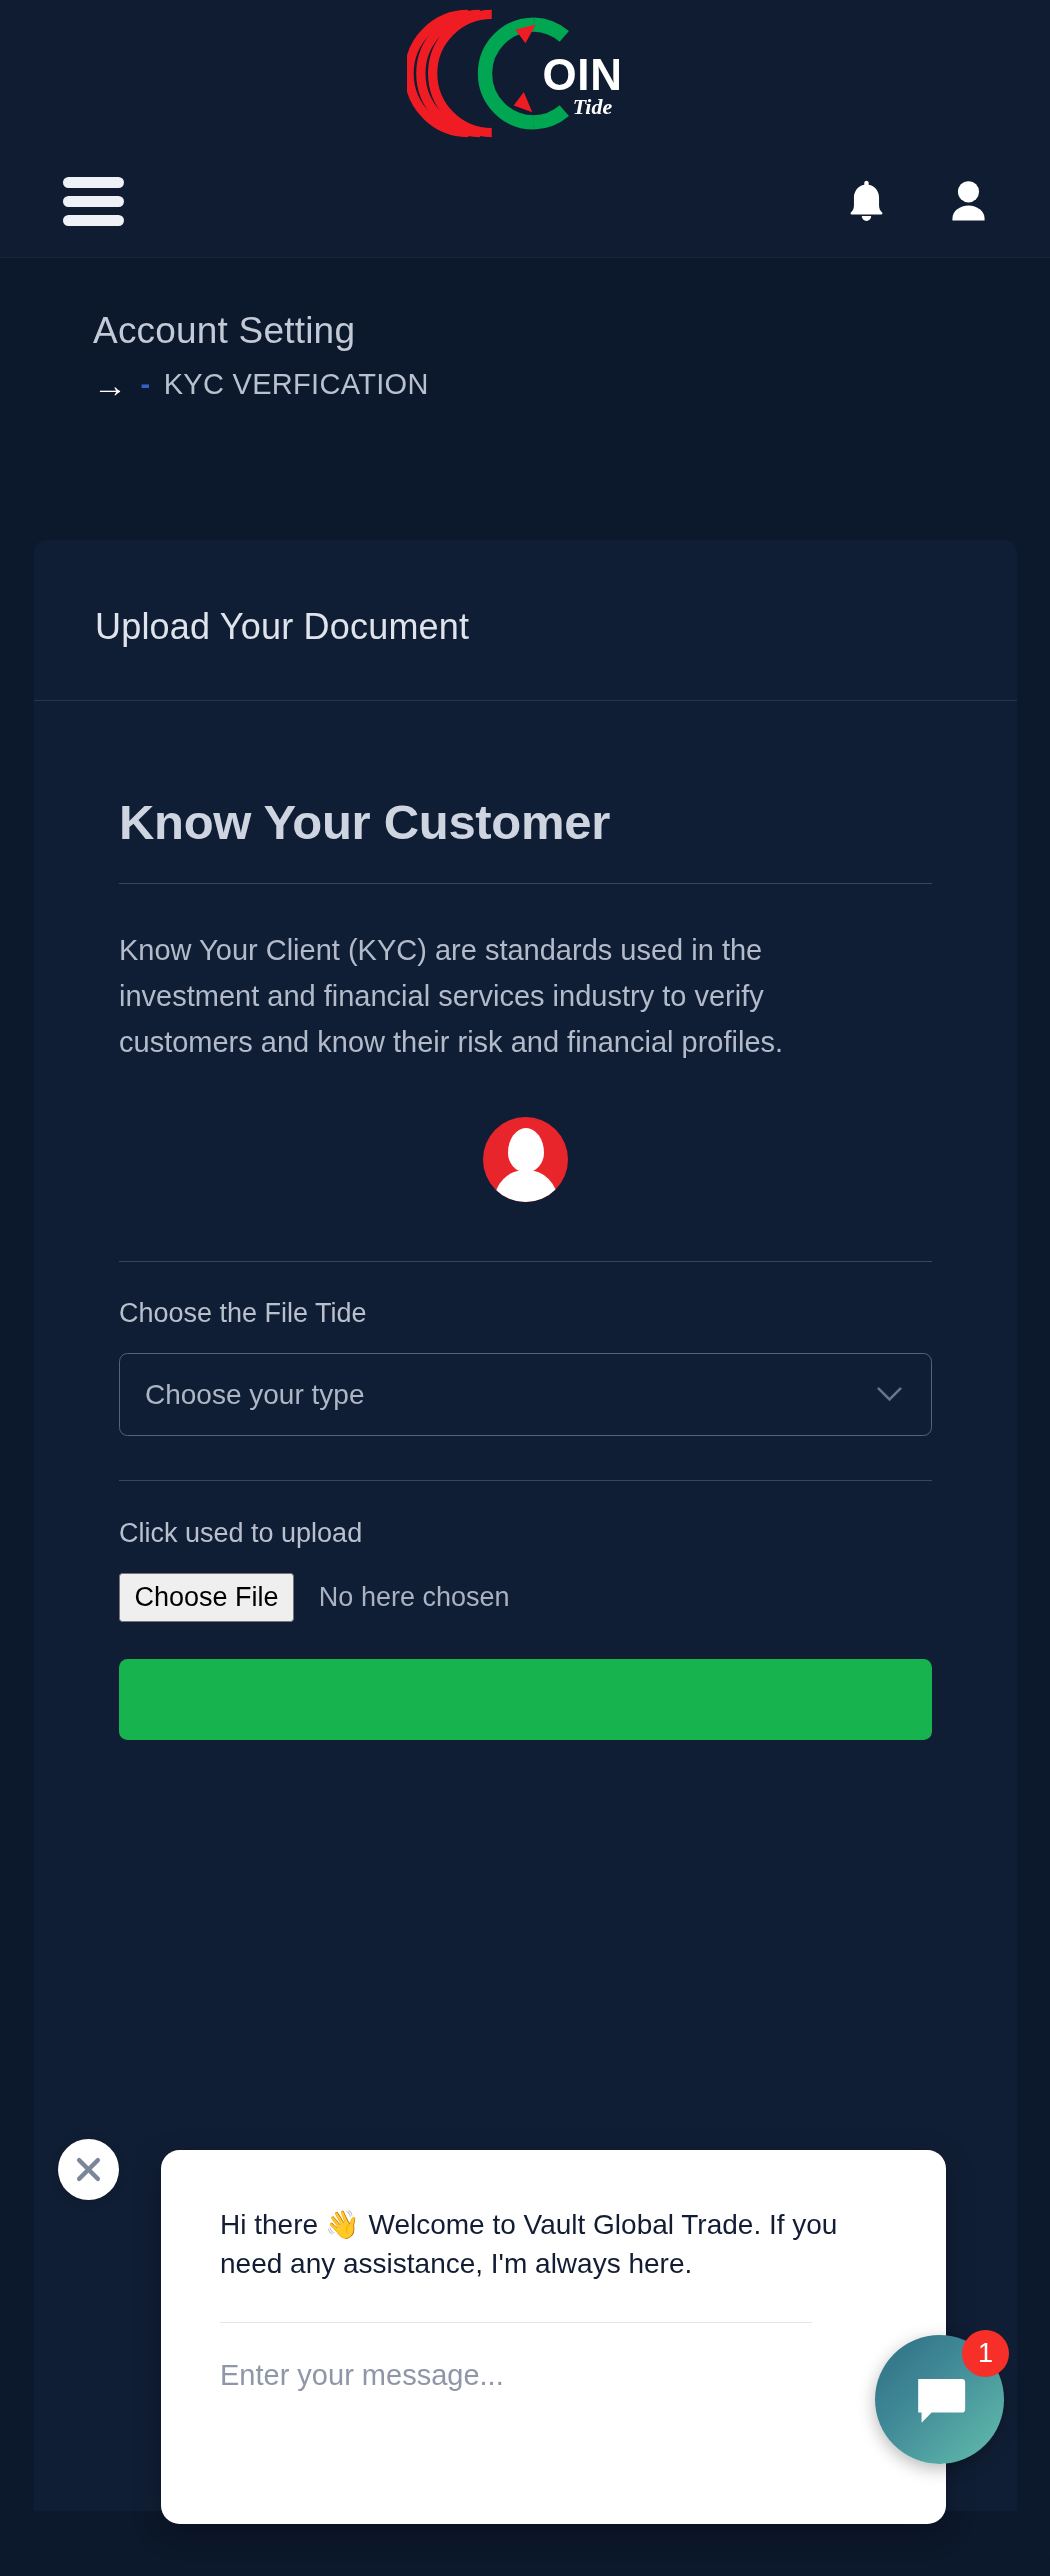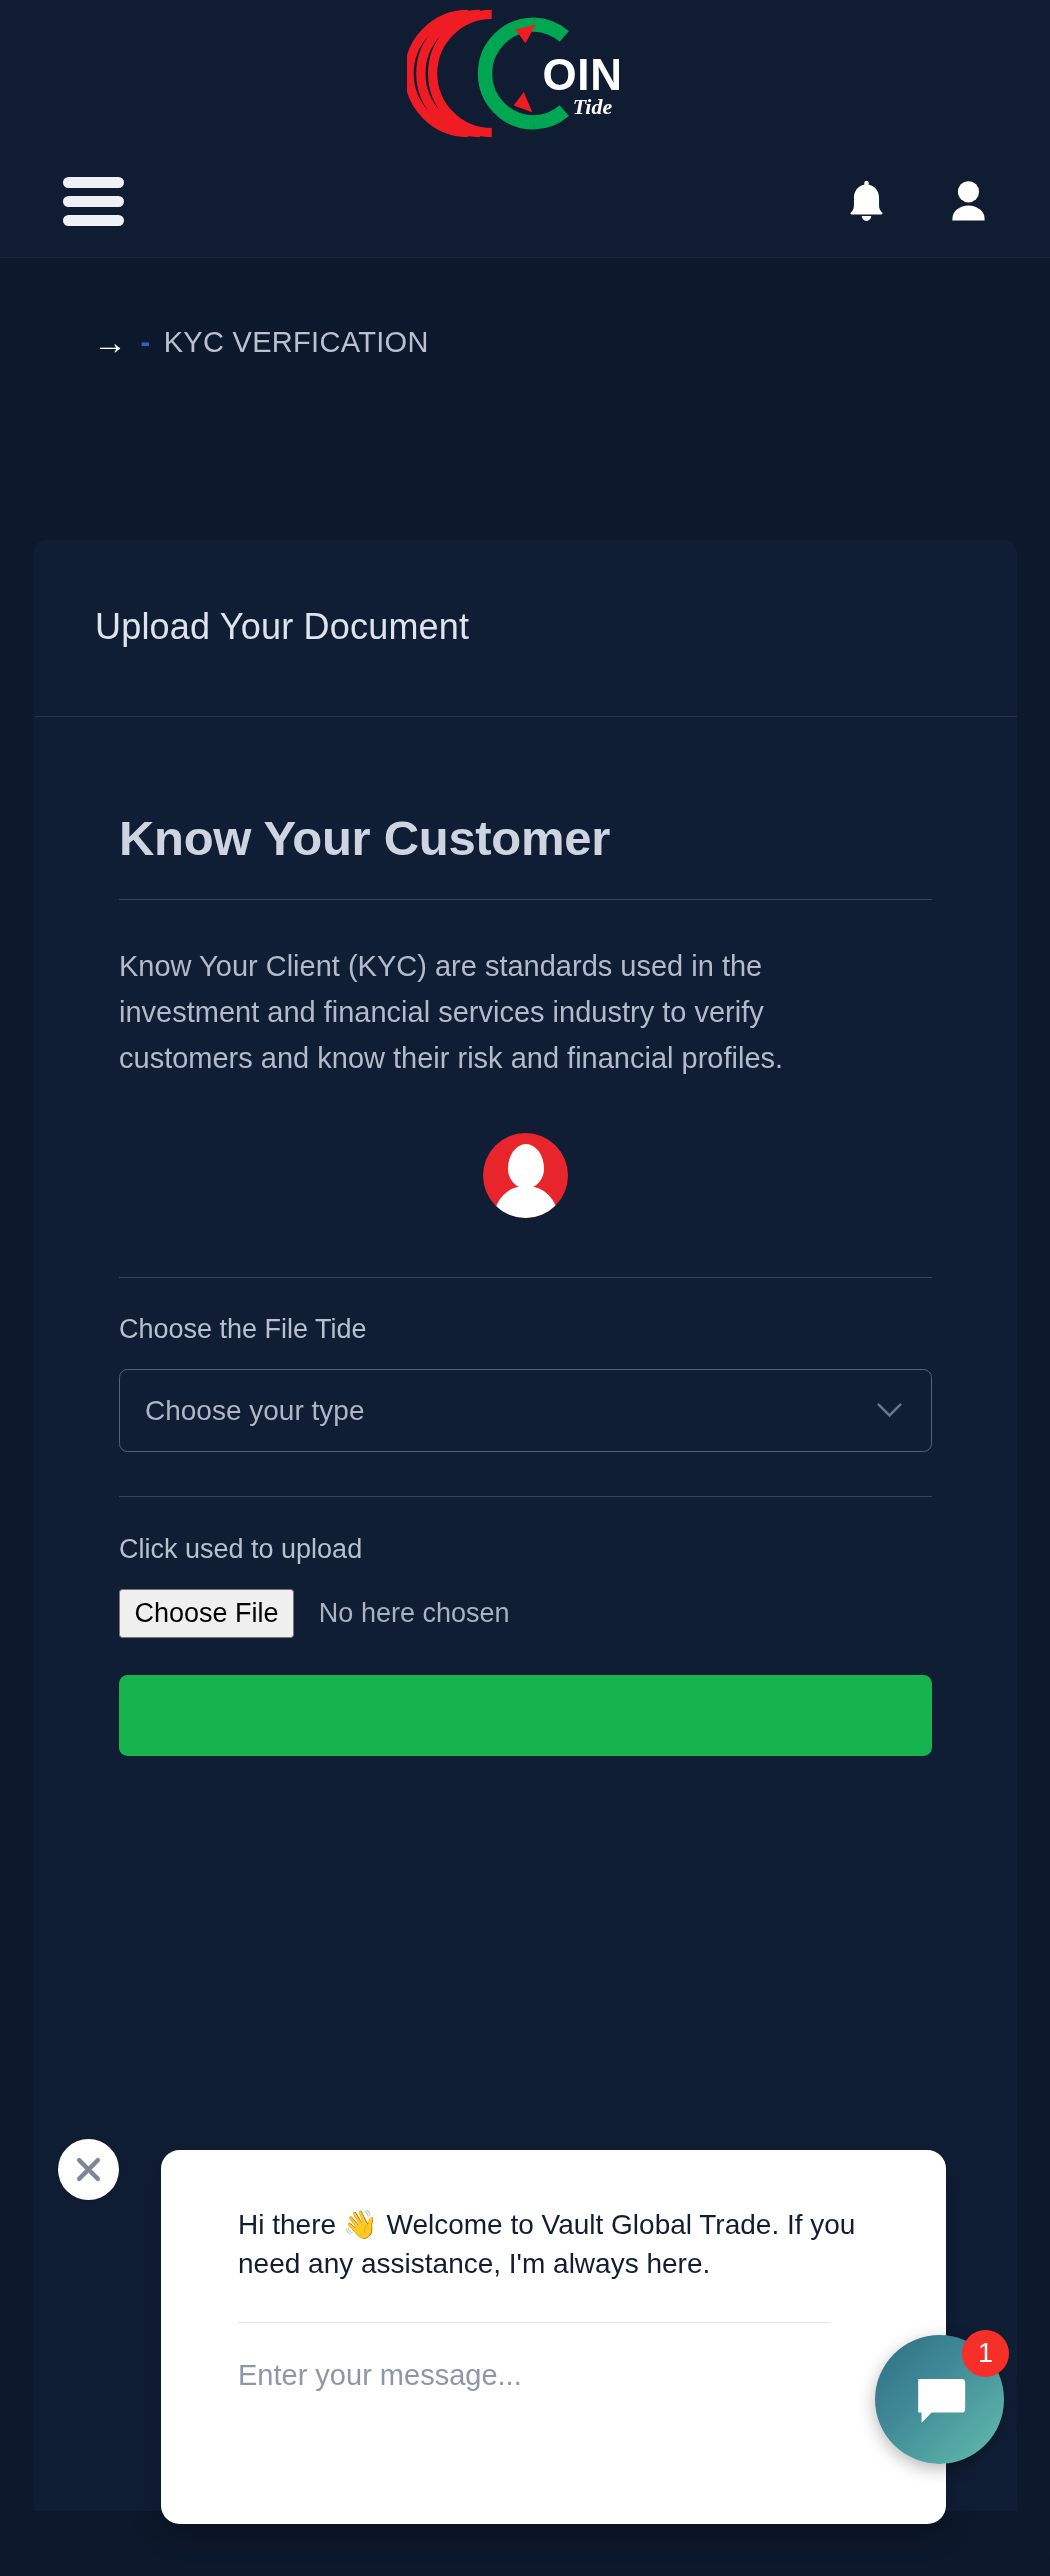--- a/index.html
+++ b/index.html
@@ -115,21 +115,21 @@
     position: absolute;
     left: 34px;
     top: 540px;
     width: 983px;
     background: #101e35;
     border-radius: 12px 12px 0 0;
     padding-bottom: 34px;
     min-height: 1971px;
   }
   .card-header {
-    padding: 66px 61px 68px 61px;
+    padding: 66px 61px 52px 61px;
     border-bottom: 0.8px solid #28344a;
   }
   .card-header h2 {
     font-size: 36px;
     font-weight: 400;
     color: #dfe4ec;
     letter-spacing: 0.2px;
   }
   .card-body {
     padding: 93px 85px 0 85px;
@@ -279,21 +279,21 @@
 
   .chat-card {
     position: absolute;
     left: 161px;
     top: 2150px;
     width: 785px;
     height: 374px;
     background: #ffffff;
     border-radius: 18.6px;
     box-shadow: 0 8.5px 29px rgba(0,0,0,.30);
-    padding: 56px 63px 0 77px;
+    padding: 56px 63px 0 59px;
     z-index: 30;
   }
   .chat-greeting {
     font-size: 28px;
     line-height: 1.38;
     color: #121c33;
   }
   .chat-divider {
     border: 0;
     border-top: 1.7px solid #e3e5e9;
@@ -386,20 +386,21 @@
       <div class="icon-btn">
         <svg width="41" height="44" viewBox="0 0 48 52">
           <circle cx="24" cy="14" r="12.5" fill="#ffffff"></circle>
           <path d="M24 30 C34 30 43 36.5 43 45.5 v2.5 H5 v-2.5 C5 36.5 14 30 24 30 Z" fill="#ffffff"></path>
         </svg>
       </div>
     </div>
   </div>
 
   <div class="crumb-wrap">
+    <div class="crumb-title">Account Setting</div>
     <div class="crumb-sub">
       <span class="crumb-arrow">→</span>
       <span class="crumb-dash">-</span>
       <span class="crumb-page">KYC VERFICATION</span>
     </div>
   </div>
 
   <div class="card">
 
     <div class="card-header">

